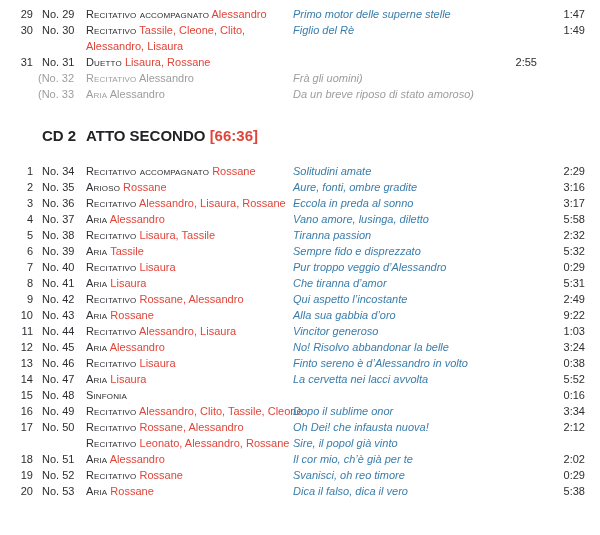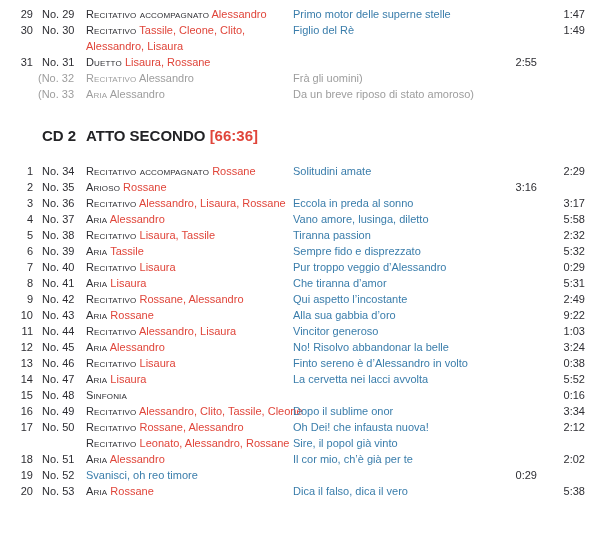--- a/index.html
+++ b/index.html
@@ -18,21 +18,21 @@
     grid-template-columns: 33px 53px 207px 1fr 48px;
     font-size: 11px;
     line-height: 16px;
   }
   .c-num  { text-align: right; color: #2e2e33; }
   .c-no   { padding-left: 9px; white-space: nowrap; }
   .c-genre { white-space: nowrap; }
   .genre  { font-variant: small-caps; letter-spacing: 0.15px; color: #2e2e33; }
   .cast   { color: #e0453a; }
   .cast2  { display: block; }
-  .c-title { color: #3a7dab; white-space: nowrap; }
+  .c-title { font-style: italic; color: #3a7dab; white-space: nowrap; }
   .c-time  { text-align: right; color: #2e2e33; }
   .muted .c-num, .muted .c-no, .muted .genre, .muted .cast,
   .muted .c-title, .muted .c-time { color: #9d9d9d; }
   .muted .c-no { padding-left: 5px; }
   .header-row {
     display: grid;
     grid-template-columns: 33px 53px 207px 1fr 48px;
     font-size: 15px;
     font-weight: bold;
     line-height: 16px;
@@ -95,20 +95,21 @@
     <span class="c-num">1</span>
     <span class="c-no">No. 34</span>
     <span class="c-genre"><span class="genre">Recitativo accompagnato</span> <span class="cast">Rossane</span></span>
     <span class="c-title">Solitudini amate</span>
     <span class="c-time">2:29</span>
   </div>
       <div class="row">
     <span class="c-num">2</span>
     <span class="c-no">No. 35</span>
     <span class="c-genre"><span class="genre">Arioso</span> <span class="cast">Rossane</span></span>
+    <span class="c-title">Aure, fonti, ombre gradite</span>
     <span class="c-time">3:16</span>
   </div>
       <div class="row">
     <span class="c-num">3</span>
     <span class="c-no">No. 36</span>
     <span class="c-genre"><span class="genre">Recitativo</span> <span class="cast">Alessandro, Lisaura, Rossane</span></span>
     <span class="c-title">Eccola in preda al sonno</span>
     <span class="c-time">3:17</span>
   </div>
       <div class="row">
@@ -219,20 +220,21 @@
       <div class="row">
     <span class="c-num">18</span>
     <span class="c-no">No. 51</span>
     <span class="c-genre"><span class="genre">Aria</span> <span class="cast">Alessandro</span></span>
     <span class="c-title">Il cor mio, ch’è già per te</span>
     <span class="c-time">2:02</span>
   </div>
       <div class="row">
     <span class="c-num">19</span>
     <span class="c-no">No. 52</span>
+    <span class="c-genre"><span class="genre">Recitativo</span> <span class="cast">Rossane</span></span>
     <span class="c-title">Svanisci, oh reo timore</span>
     <span class="c-time">0:29</span>
   </div>
       <div class="row">
     <span class="c-num">20</span>
     <span class="c-no">No. 53</span>
     <span class="c-genre"><span class="genre">Aria</span> <span class="cast">Rossane</span></span>
     <span class="c-title">Dica il falso, dica il vero</span>
     <span class="c-time">5:38</span>
   </div>

